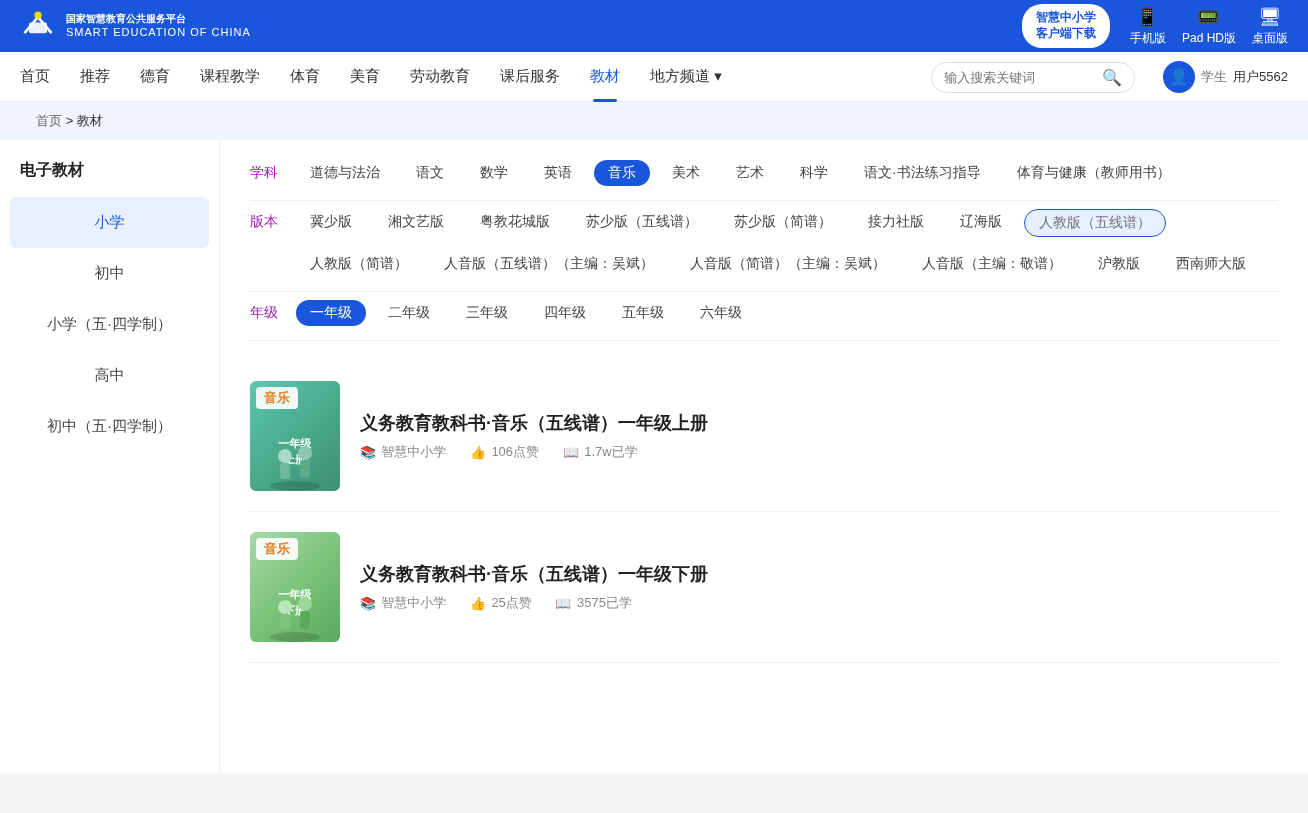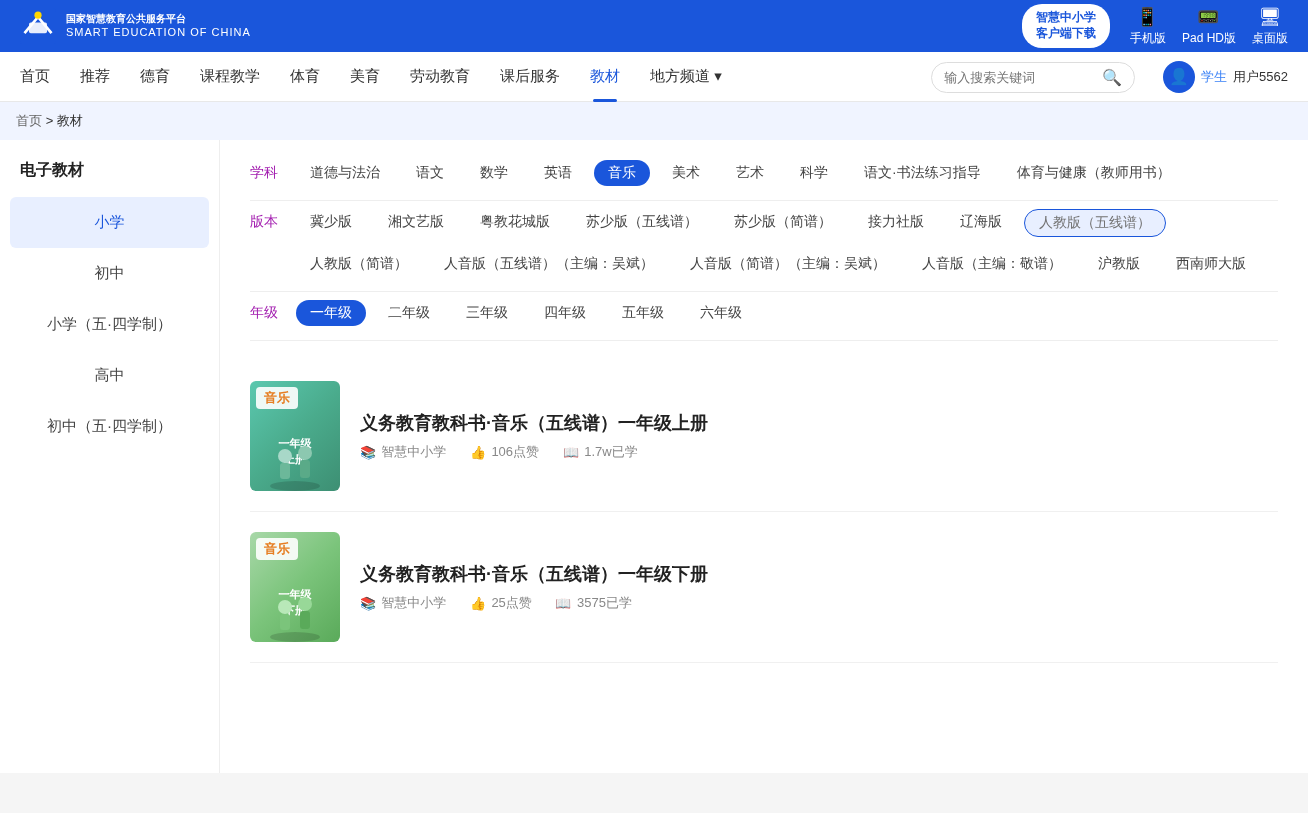--- a/index.html
+++ b/index.html
@@ -129,29 +129,29 @@
       height: 32px;
       background: #1a56db;
       border-radius: 50%;
       display: flex;
       align-items: center;
       justify-content: center;
       color: #fff;
       font-size: 16px;
     }
     .user-role {
-      color: #3b82f6;
+      color: #737373;
       font-size: 13px;
     }
     .user-name { font-size: 13px; color: #333; }
 
     
     .breadcrumb {
       background: #f0f4ff;
-      padding: 10px 16px;
+      padding: 10px 36px;
       font-size: 13px;
       color: #666;
     }
     .breadcrumb a { color: #666; text-decoration: none; }
     .breadcrumb span { color: #333; }
 
     
     .main-layout {
       display: flex;
       min-height: calc(100vh - 180px);

